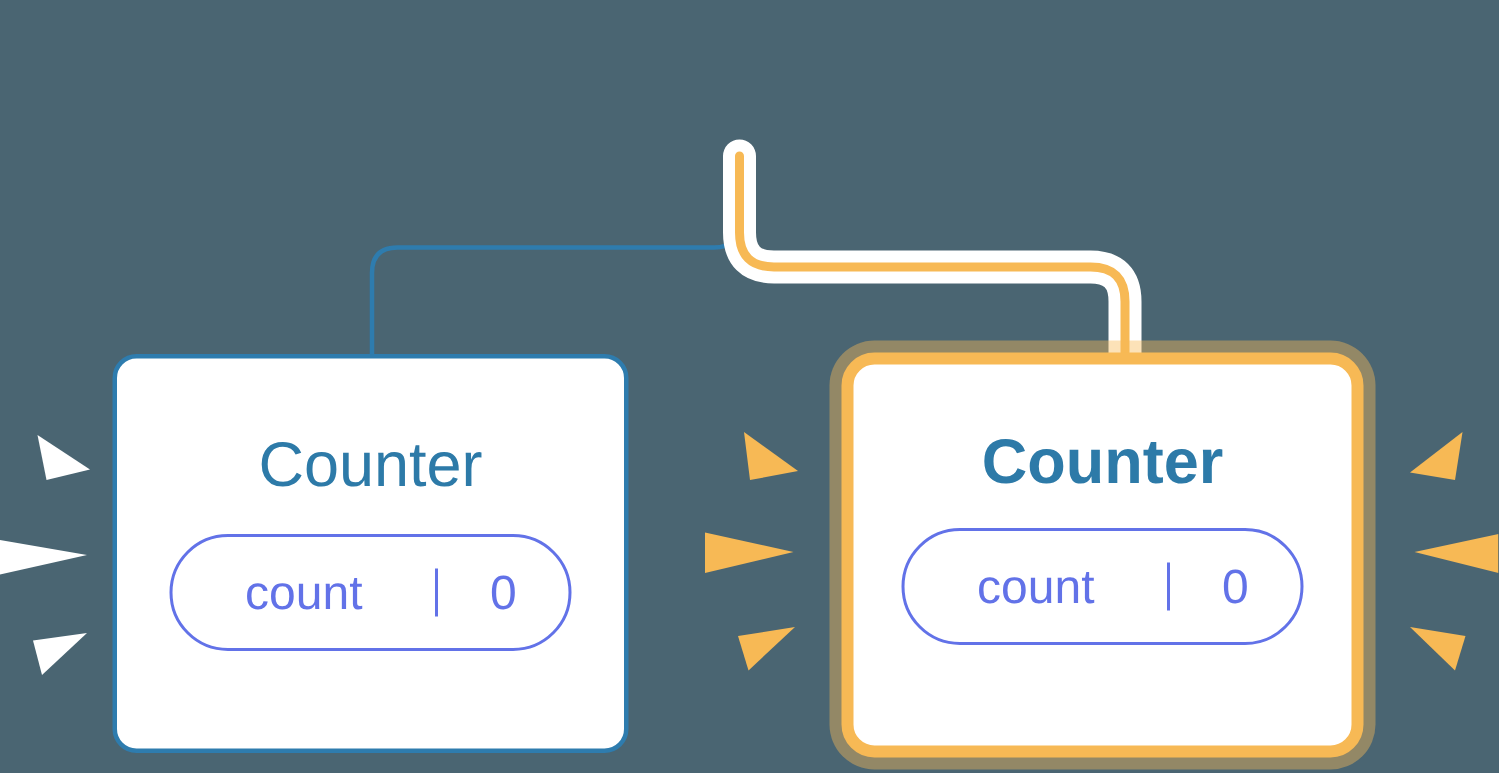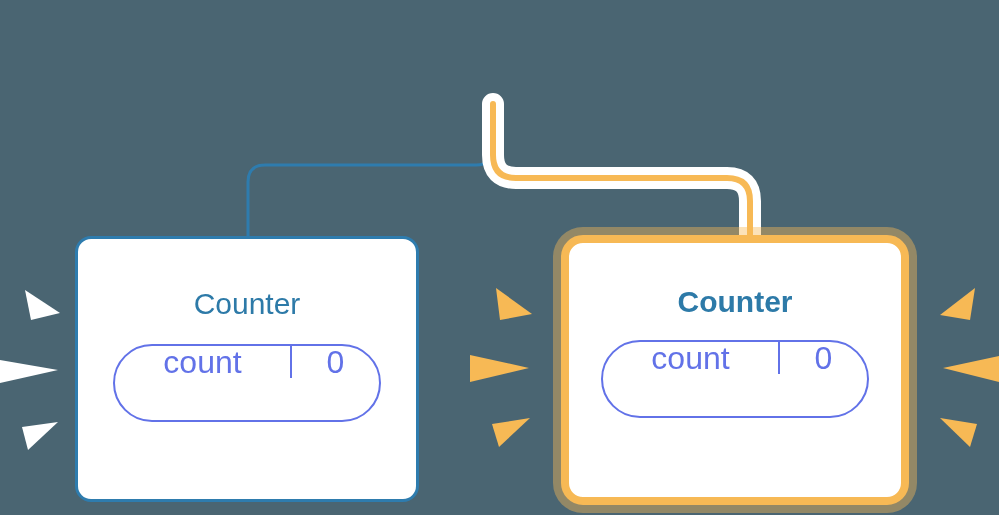--- a/index.html
+++ b/index.html
@@ -73,38 +73,38 @@
     top: 235px;
     width: 348px;
     height: 270px;
     border: 8px solid #f7b955;
     border-radius: 22px;
     box-shadow: 0 0 0 8px rgba(247,185,85,0.42);
   }
 
   .node-title {
     color: #2d7aa8;
-    font-size: 30px;
+    font-size: 42px;
     line-height: 1;
     white-space: nowrap;
   }
   #node-counter-left .node-title {
     margin-top: 50px;
     font-weight: 400;
   }
   #node-counter-right .node-title {
     margin-top: 44px;
     font-weight: 700;
     color: #2d7aa8;
   }
 
   
   .pill {
     display: flex;
-    align-items: flex-start;
+    align-items: center;
     border: 2px solid #6272e8;
     border-radius: 999px;
     background: #ffffff;
     box-sizing: border-box;
     overflow: hidden;
   }
   #node-counter-left .pill {
     margin-top: 25px;
     width: 268px;
     height: 78px;

